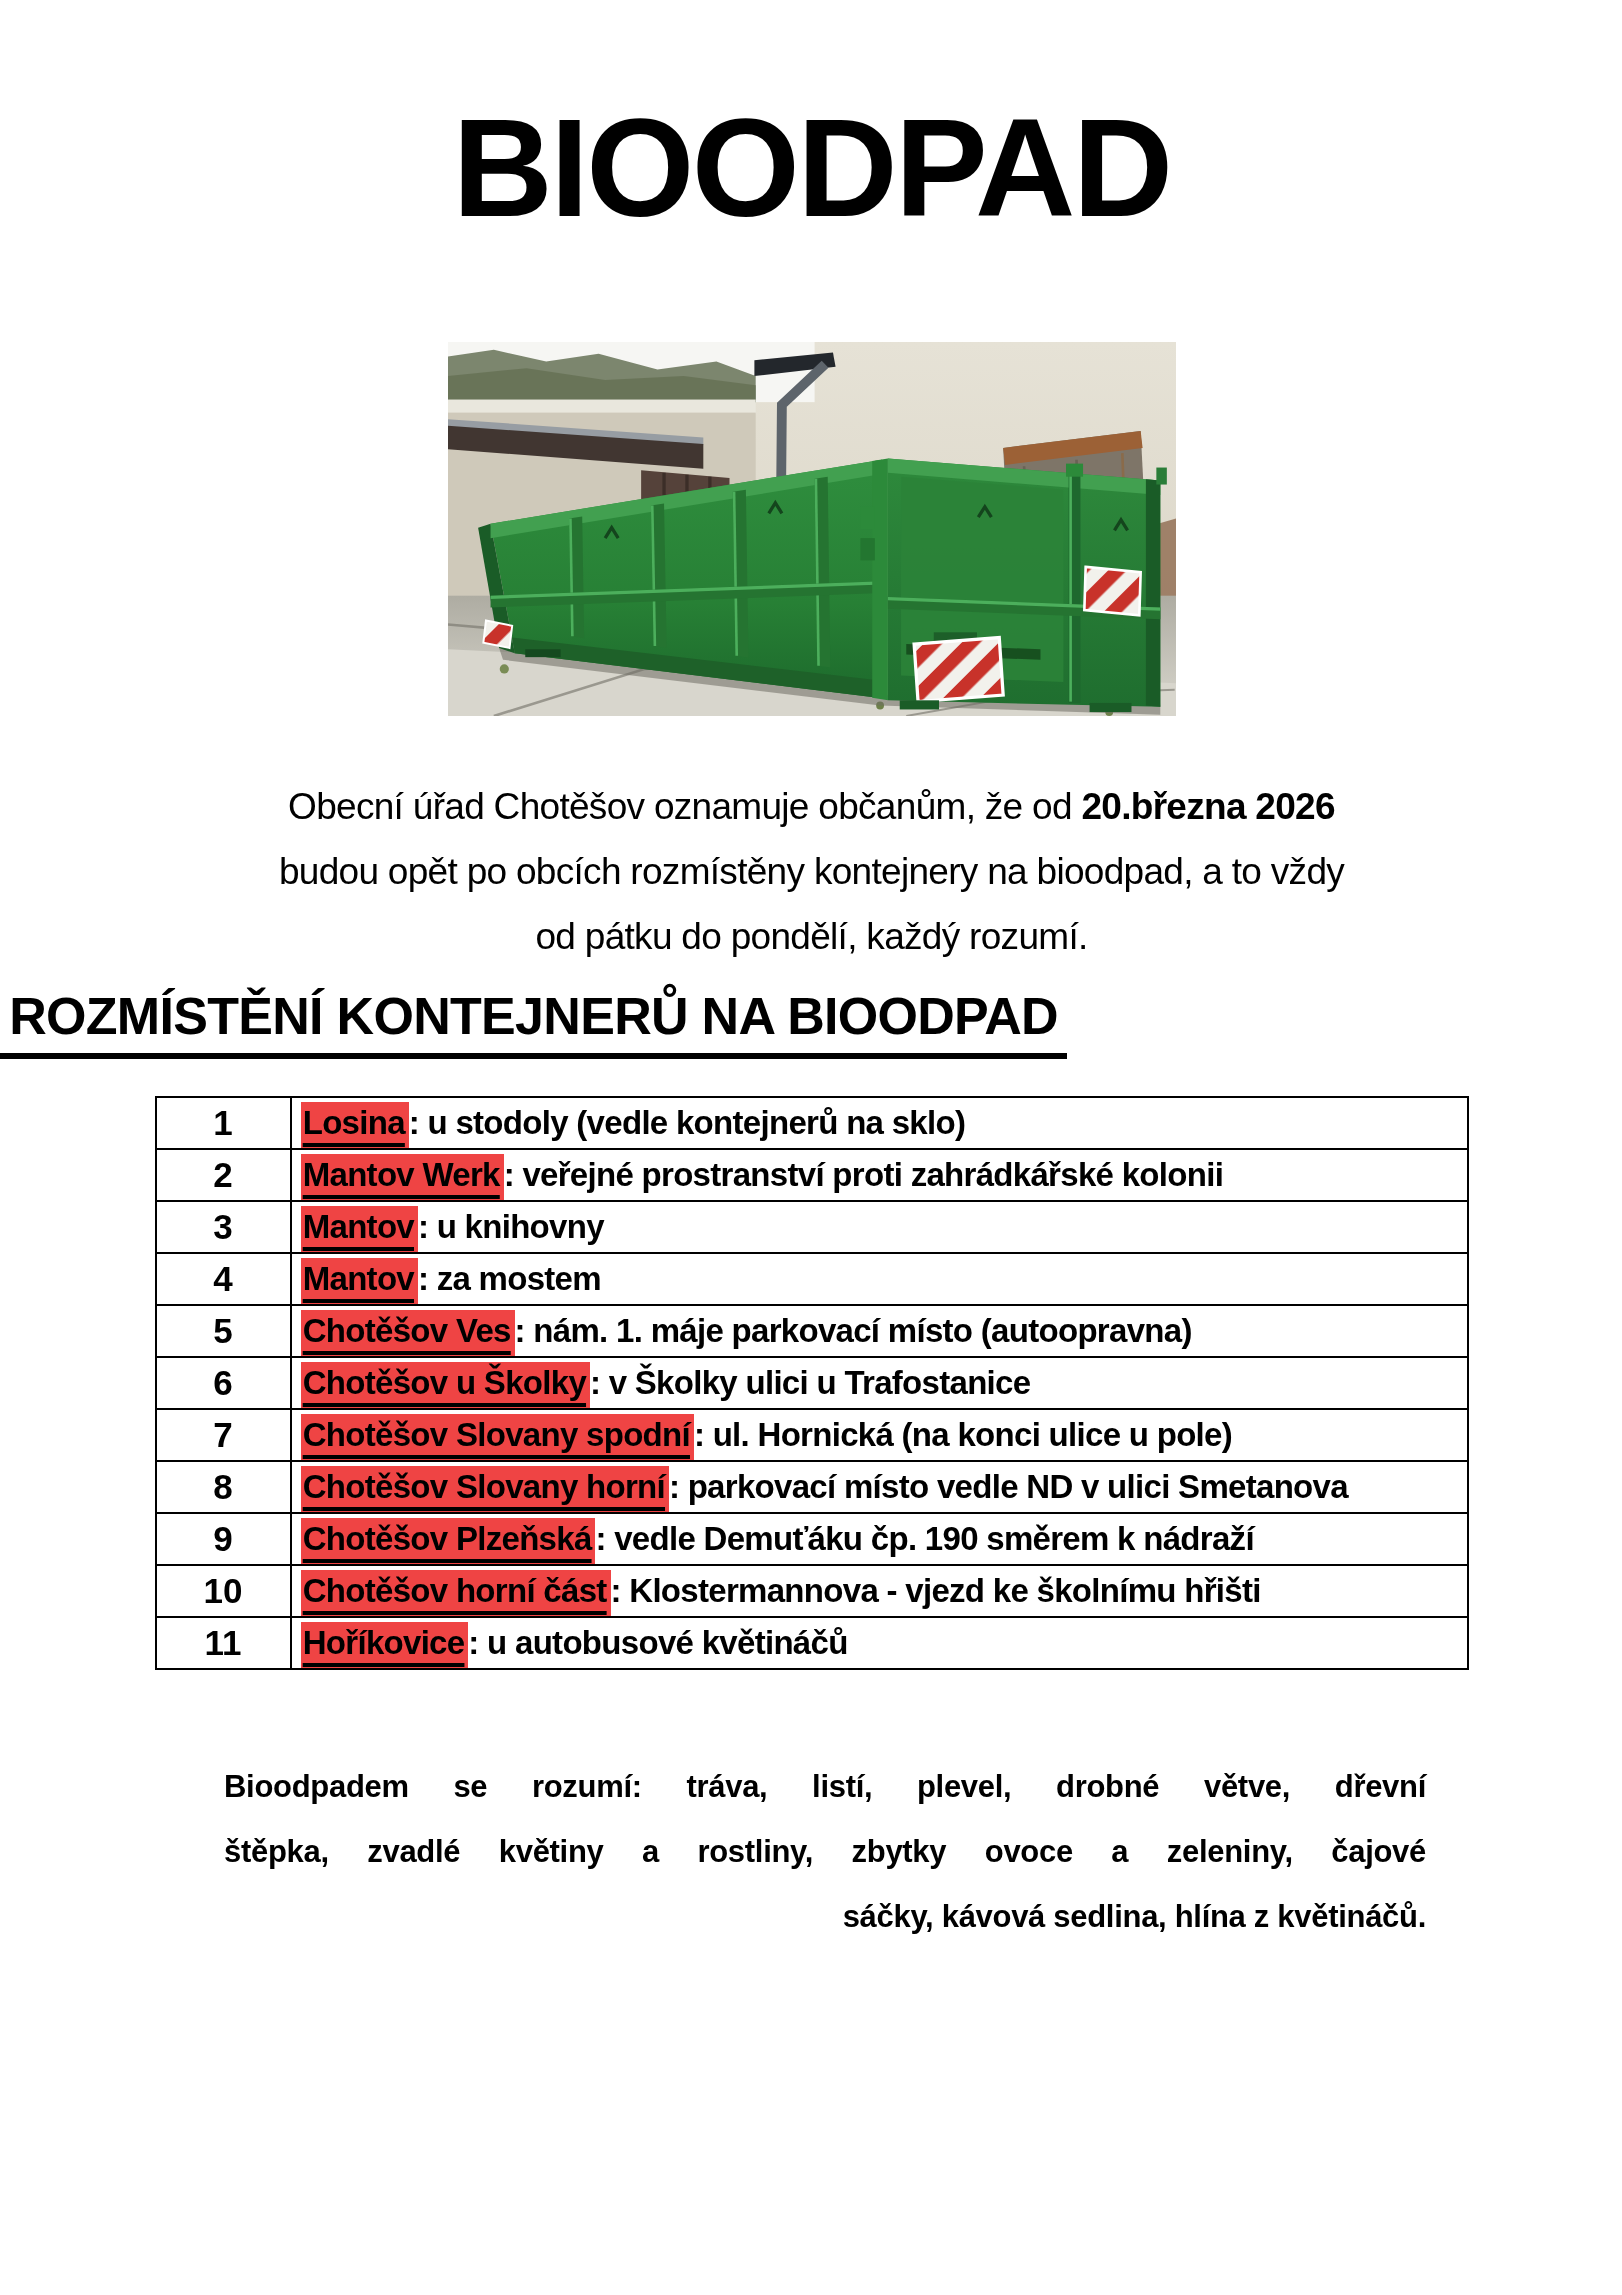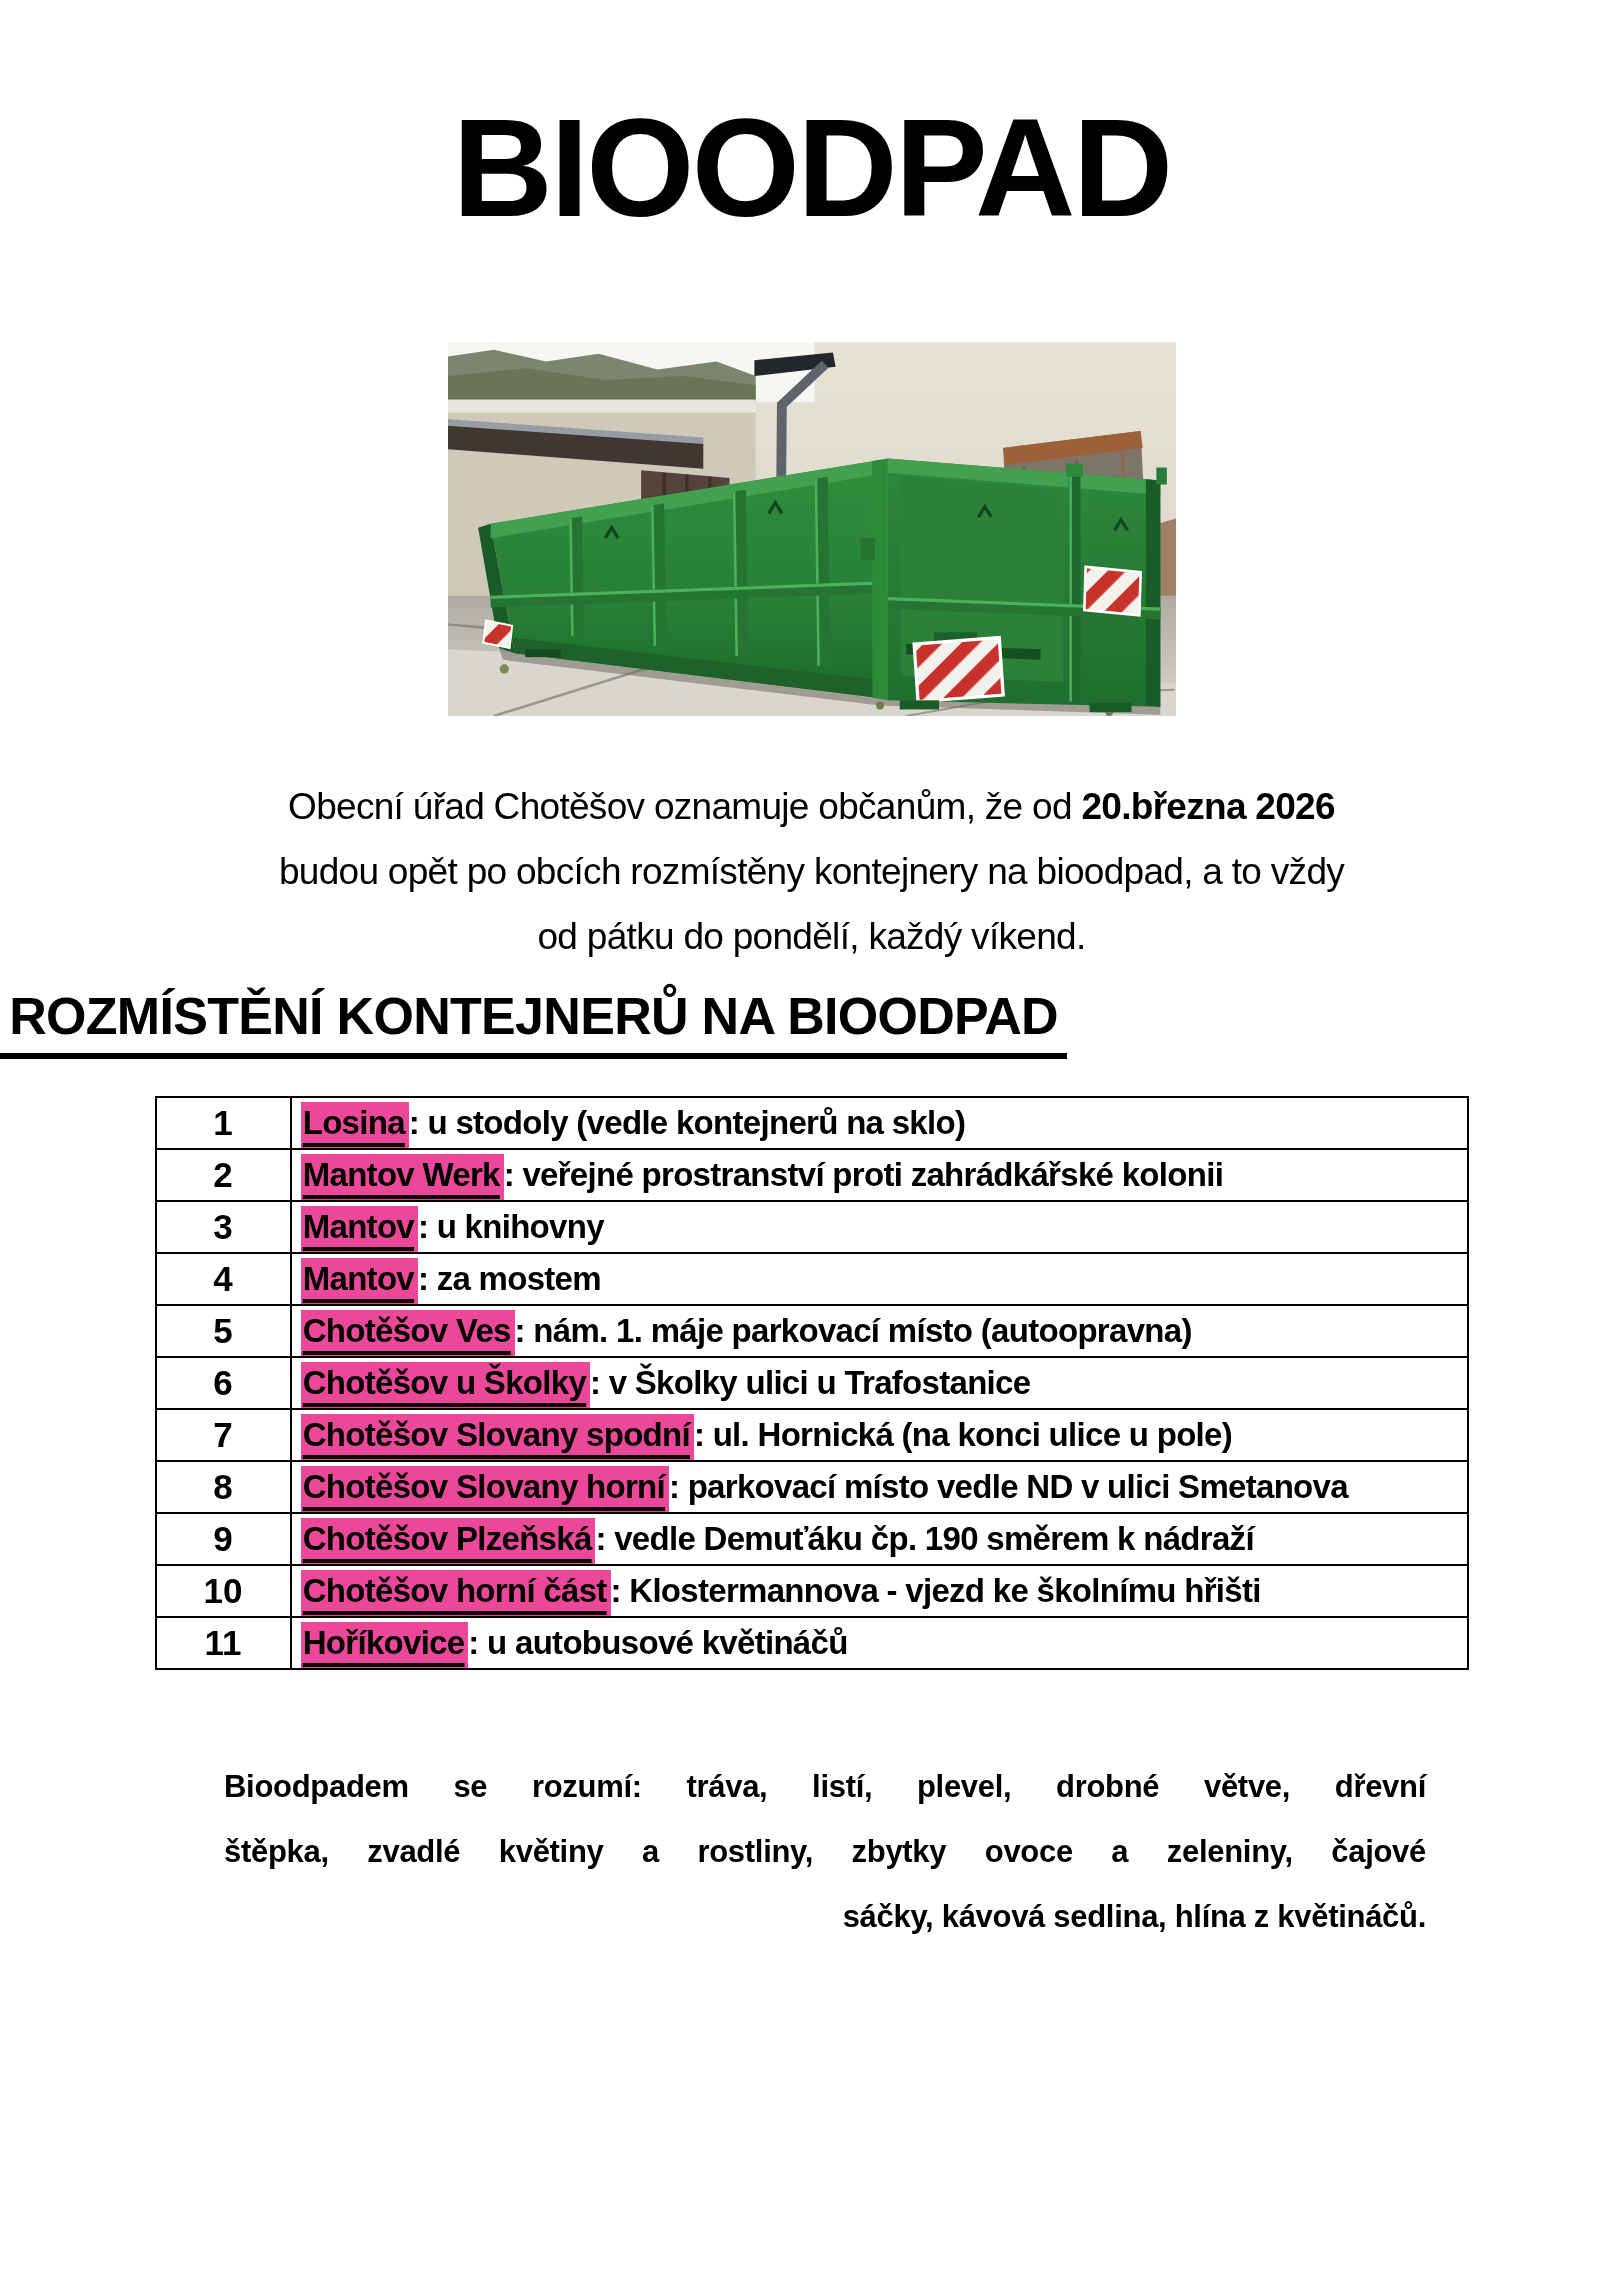--- a/index.html
+++ b/index.html
@@ -70,21 +70,21 @@
     text-align:center;
     font-size:35px;
   }
   td.place {
     font-size:33px;
     letter-spacing:-0.7px;
     padding-left:9.2px;
     white-space:nowrap;
   }
   .hl {
-    background:#ec4899;
+    background:#ef4444;
     padding:2px 3.9px 7.9px 2px;
     text-decoration:underline;
     text-decoration-thickness:3.9px;
     text-underline-offset:8.5px;
   }
 
   
   .footer {
     width:1230px;
     margin:84px 0 0 196px;
@@ -237,21 +237,21 @@
 
       <rect x="690" y="548" width="60" height="14" fill="#1a5c27"></rect>
       <rect x="980" y="552" width="64" height="14" fill="#1a5c27"></rect>
       <rect x="118" y="470" width="54" height="12" fill="#15491f"></rect>
     </svg>
   </div>
 
   <div class="intro">
     <div><span>Obecní úřad Chotěšov oznamuje občanům, že od </span><span class="b">20.března 2026</span></div>
     <div>budou opět po obcích rozmístěny kontejnery na bioodpad, a to vždy</div>
-    <div>od pátku do pondělí, každý víkend.</div>
+    <div>od pátku do pondělí, každý rozumí.</div>
   </div>
 
   <h2 class="heading"><span>ROZMÍSTĚNÍ KONTEJNERŮ NA BIOODPAD</span></h2>
 
   <table class="loc">
     <tbody>
       <tr>
         <td class="num">1</td>
         <td class="place"><span class="hl">Losina</span><span>: u stodoly (vedle kontejnerů na sklo)</span></td>
       </tr>

